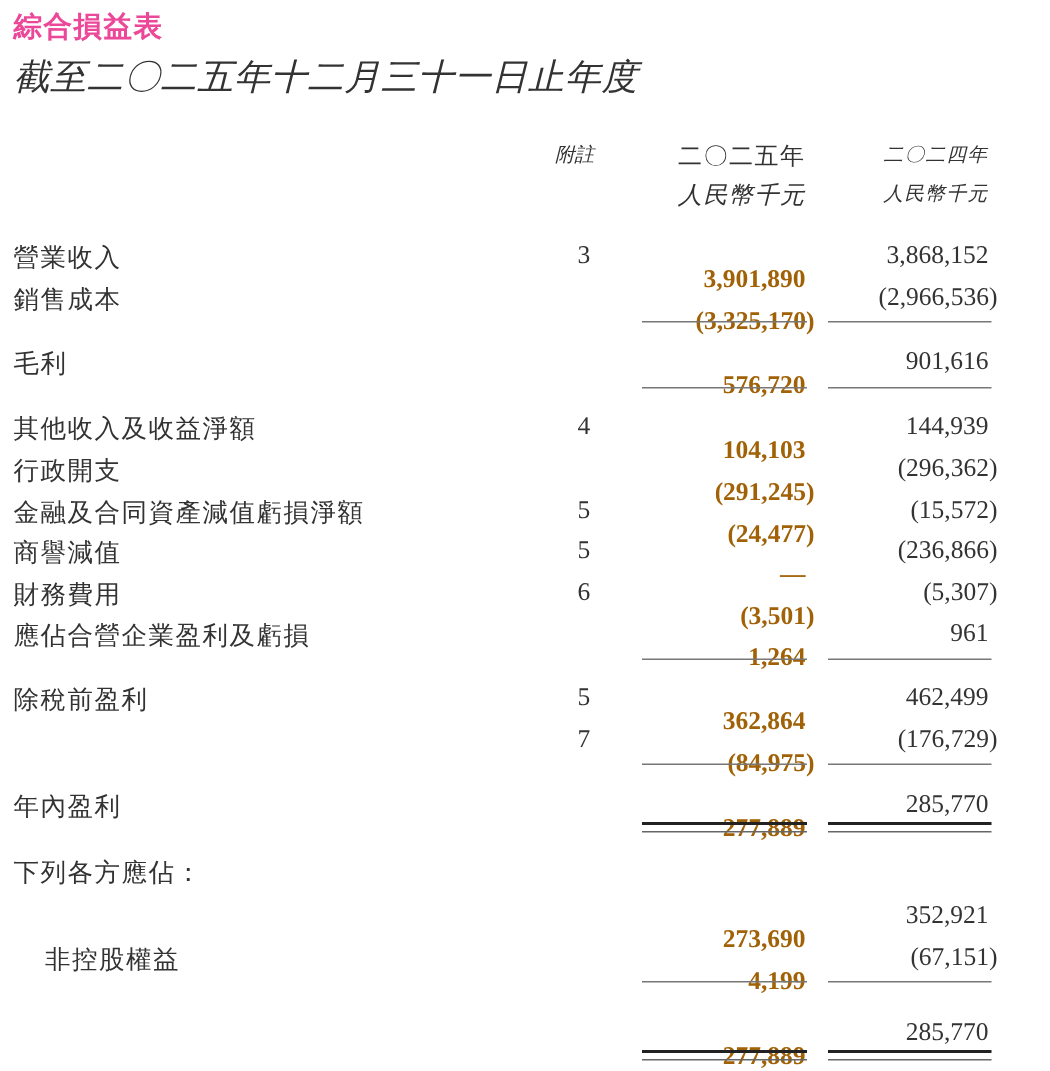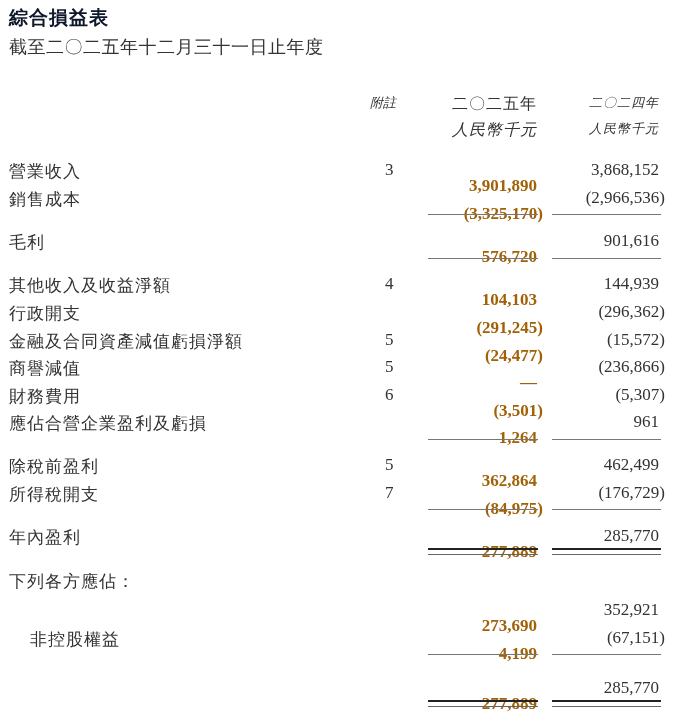--- a/index.html
+++ b/index.html
@@ -1,18 +1,18 @@
 <!DOCTYPE html>
 <html><head>
 <meta charset="utf-8">
 <style>
   html, body { margin:0; padding:0; background:#ffffff; }
   body { width:700px; height:714px; position:relative; overflow:hidden; color:#222; font-family:"Liberation Serif","DejaVu Serif",serif; }
-  .title { position:absolute; left:9px; top:5px; font-family:"DejaVu Sans","Liberation Sans",sans-serif; font-weight:bold; font-size:19px; color:#0f172a; letter-spacing:1px; }
-  .subtitle { position:absolute; left:9px; top:35px; font-size:18px; color:#333; letter-spacing:0.5px; }
+  .title { position:absolute; left:9px; top:5px; font-family:"DejaVu Sans","Liberation Sans",sans-serif; font-weight:bold; font-size:19px; color:#ec4899; letter-spacing:1px; }
+  .subtitle { position:absolute; left:9px; top:35px; font-size:24px; font-style:italic; color:#333; letter-spacing:0.5px; }
   .hdr { position:absolute; font-size:13px; color:#333; white-space:nowrap; }
   .hdr.note { left:370px; top:94px; font-style:italic; }
   .hdr.c1 { right:163px; top:94px; font-family:"DejaVu Sans","Liberation Sans",sans-serif; font-size:16px; letter-spacing:1px; }
   .hdr.c2 { right:41px; top:94px; letter-spacing:1px;font-style:italic; }
   .hdr.c1u { right:163px; top:120px; font-family:"DejaVu Sans","Liberation Sans",sans-serif; font-style:italic; font-size:16px; letter-spacing:1px; }
   .hdr.c2u { right:41px; top:120px; font-style:italic; letter-spacing:1px; }
   .row { position:absolute; left:0; width:700px; height:26px; font-size:17px; }
   .row .label { position:absolute; left:9px; top:0; white-space:nowrap; letter-spacing:1px; color:#333;text-align:right; }
   .row .label.indent { left:30px; }
   .row .note { position:absolute; left:385px; top:0; color:#333; }
@@ -109,21 +109,20 @@
 <div class="rule c2" style="top:439px"></div>
 
 <div class="row" style="top:455px">
   <span class="label">除稅前盈利</span>
   <span class="note">5</span>
   <span class="v1">362,864</span>
   <span class="v2">462,499</span>
 </div>
 
 <div class="row neg neg2" style="top:483px">
-  <span class="label">所得稅開支</span>
   <span class="note">7</span>
   <span class="v1">(84,975)</span>
   <span class="v2">(176,729)</span>
 </div>
 <div class="rule c1" style="top:509px"></div>
 <div class="rule c2" style="top:509px"></div>
 
 <div class="row" style="top:526px">
   <span class="label">年內盈利</span>
   <span class="note"></span>

